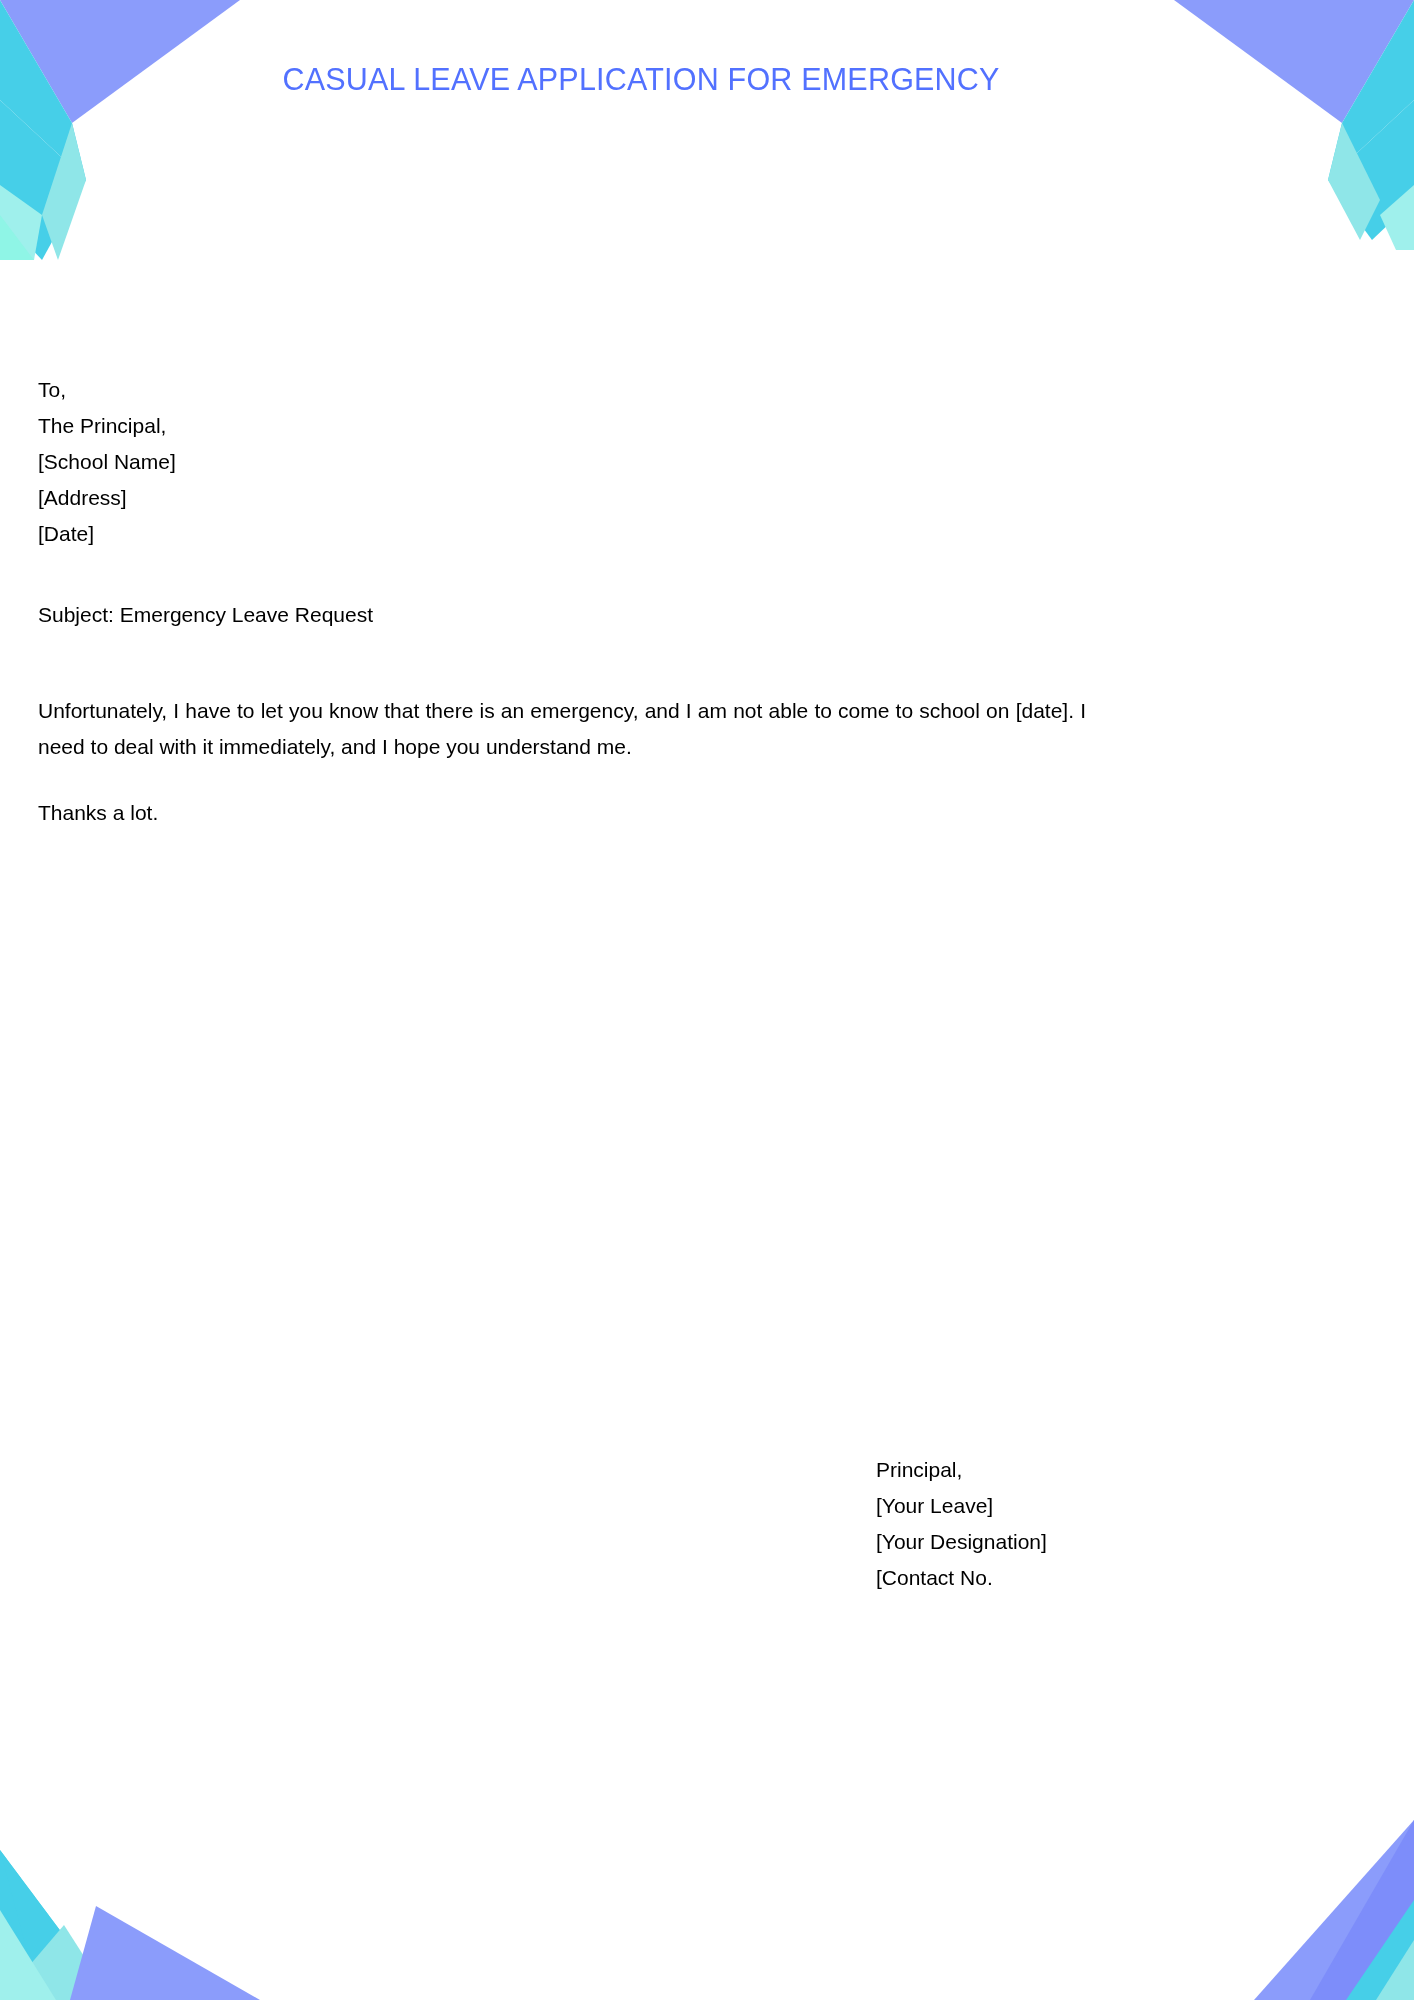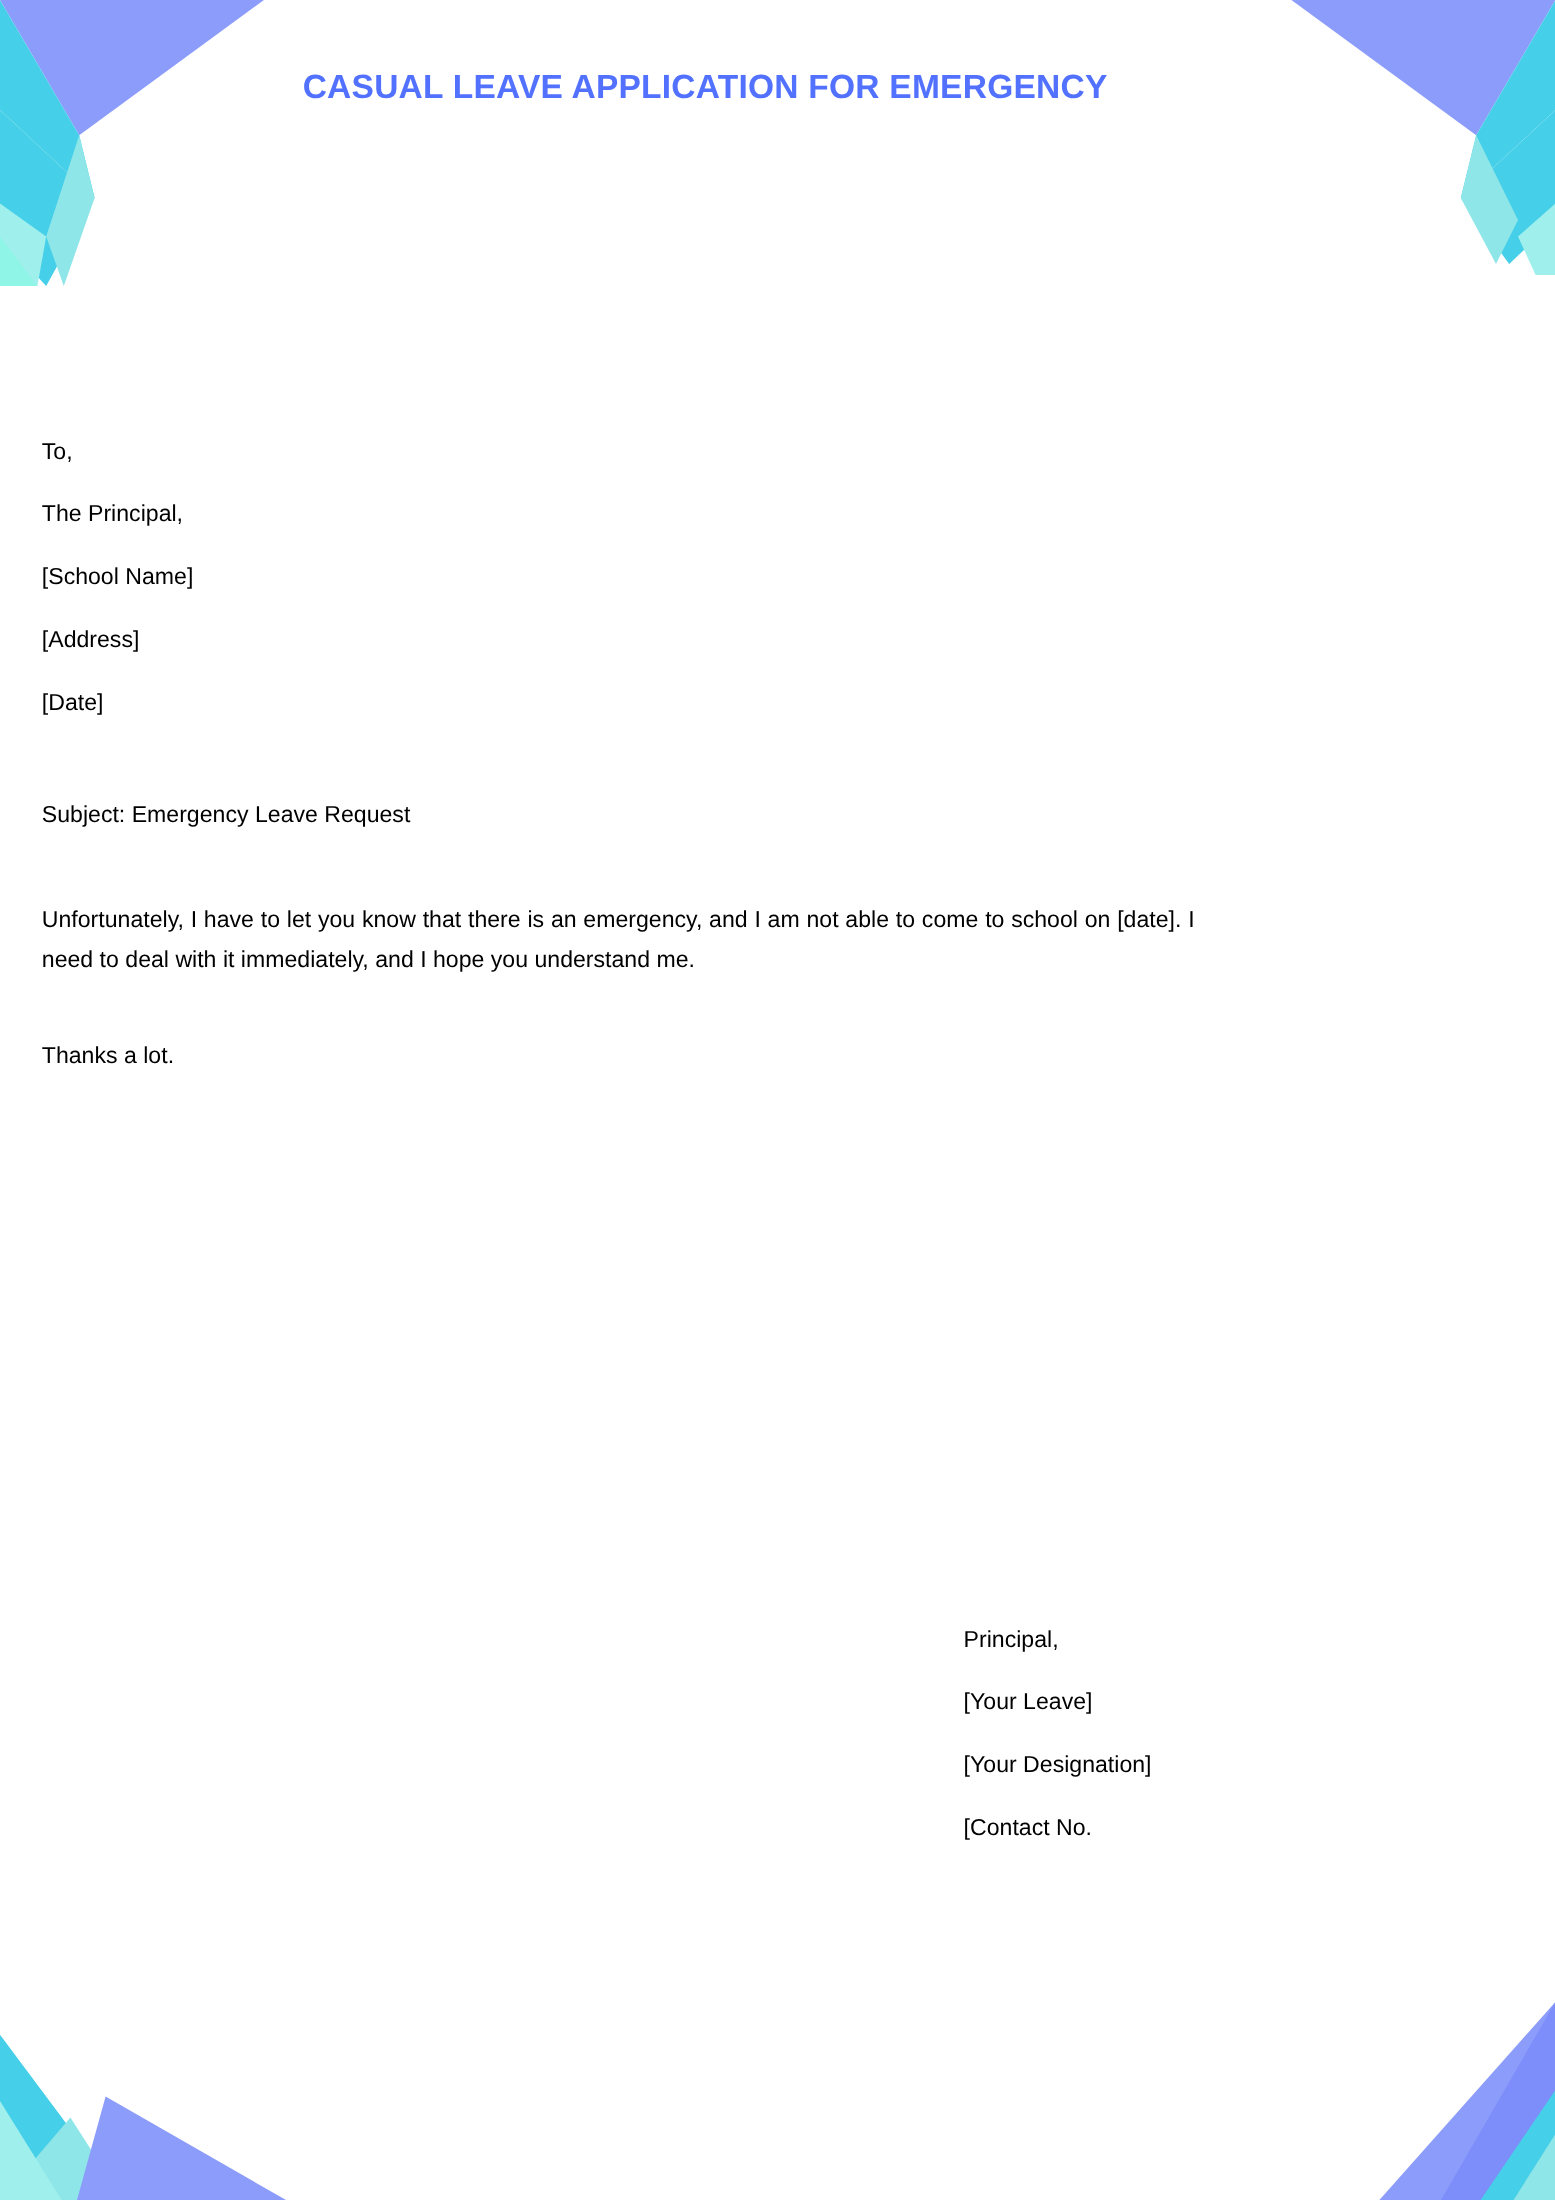--- a/index.html
+++ b/index.html
@@ -31,21 +31,21 @@
   .corner-br { bottom: 0; right: 0; width: 300px; height: 300px; }
 
   
   .doc-title {
     position: absolute;
     top: 62px;
     left: 0;
     width: 1282px;
     text-align: center;
     font-size: 30.5px;
-    font-weight: bold;
+    font-weight: normal;
     letter-spacing: 0.2px;
     color: #5271ff;
     font-family: "Liberation Sans", sans-serif;
   }
 
   
   .letter {
     position: absolute;
     top: 372px;
     left: 38px;
@@ -53,21 +53,20 @@
     font-size: 21px;
     line-height: 1.72;
     color: #000000;
   }
 
   .block { margin: 0; }
 
   .addr-line,
   .plain-line {
     white-space: pre-wrap;
-    margin-top: 21px;
   }
 
   .gap-lg { height: 44px; }
   .gap-sm { height: 30px; }
 
   .para-justified {
     text-align: justify;
     text-justify: inter-word;
   }
 

